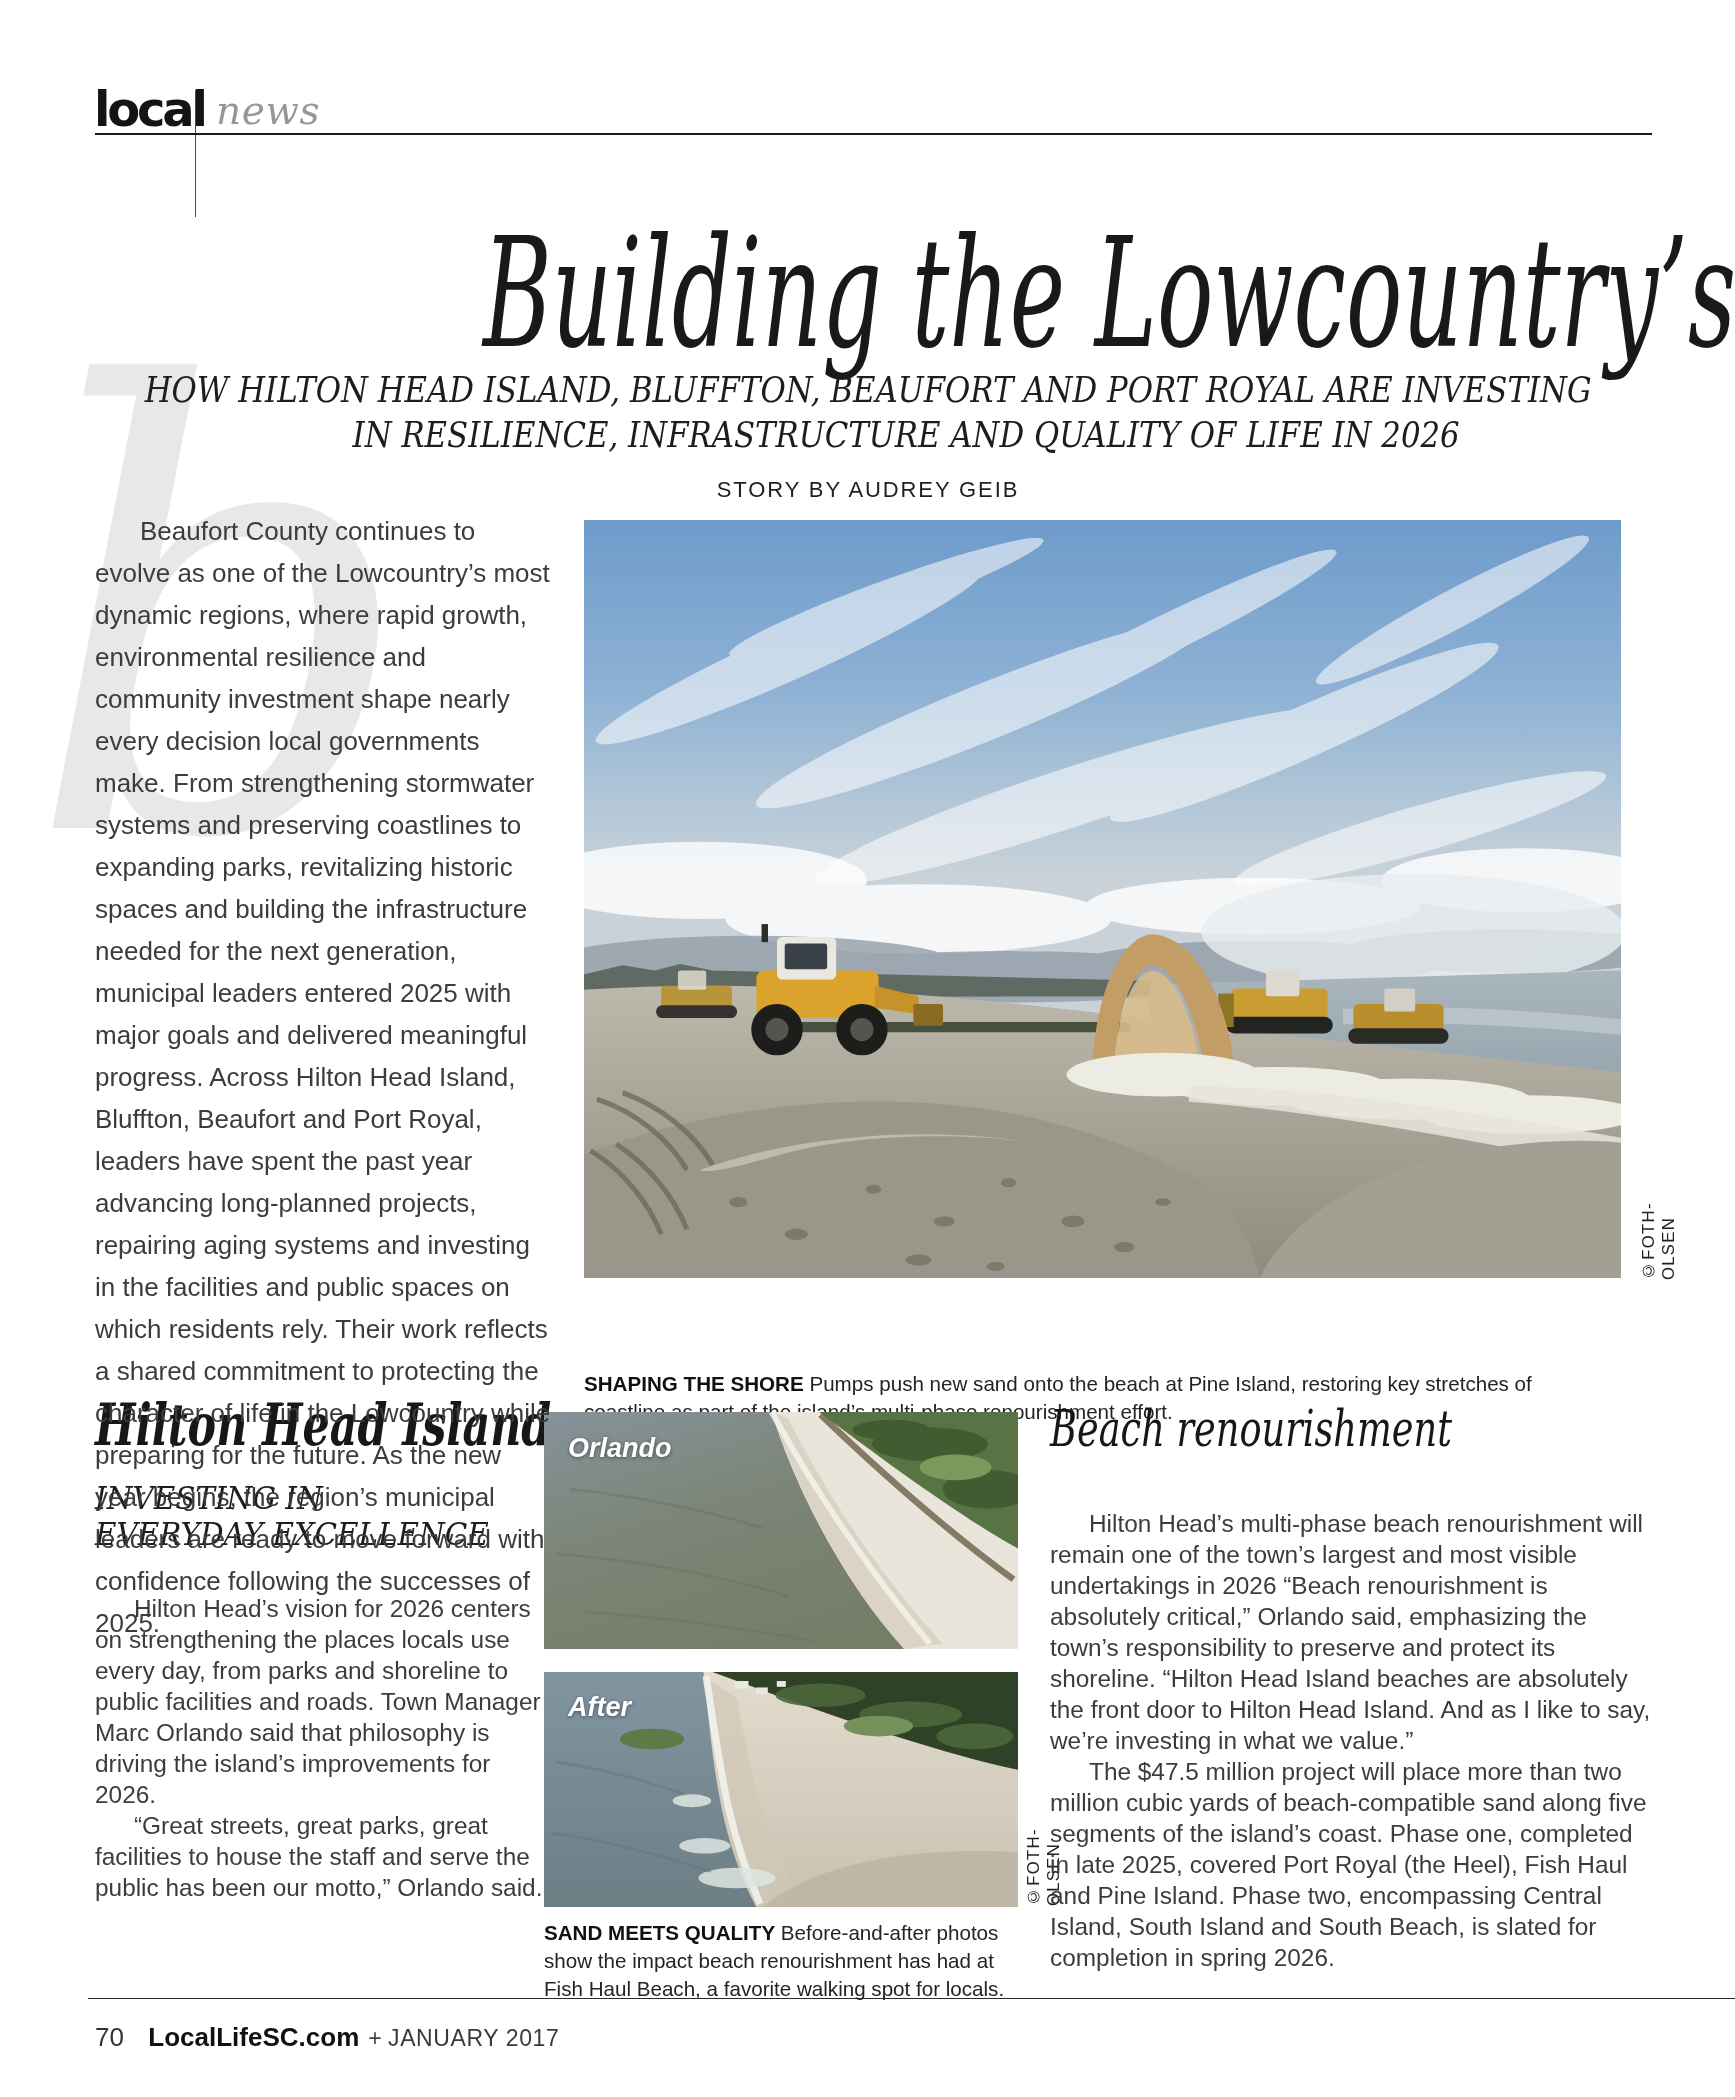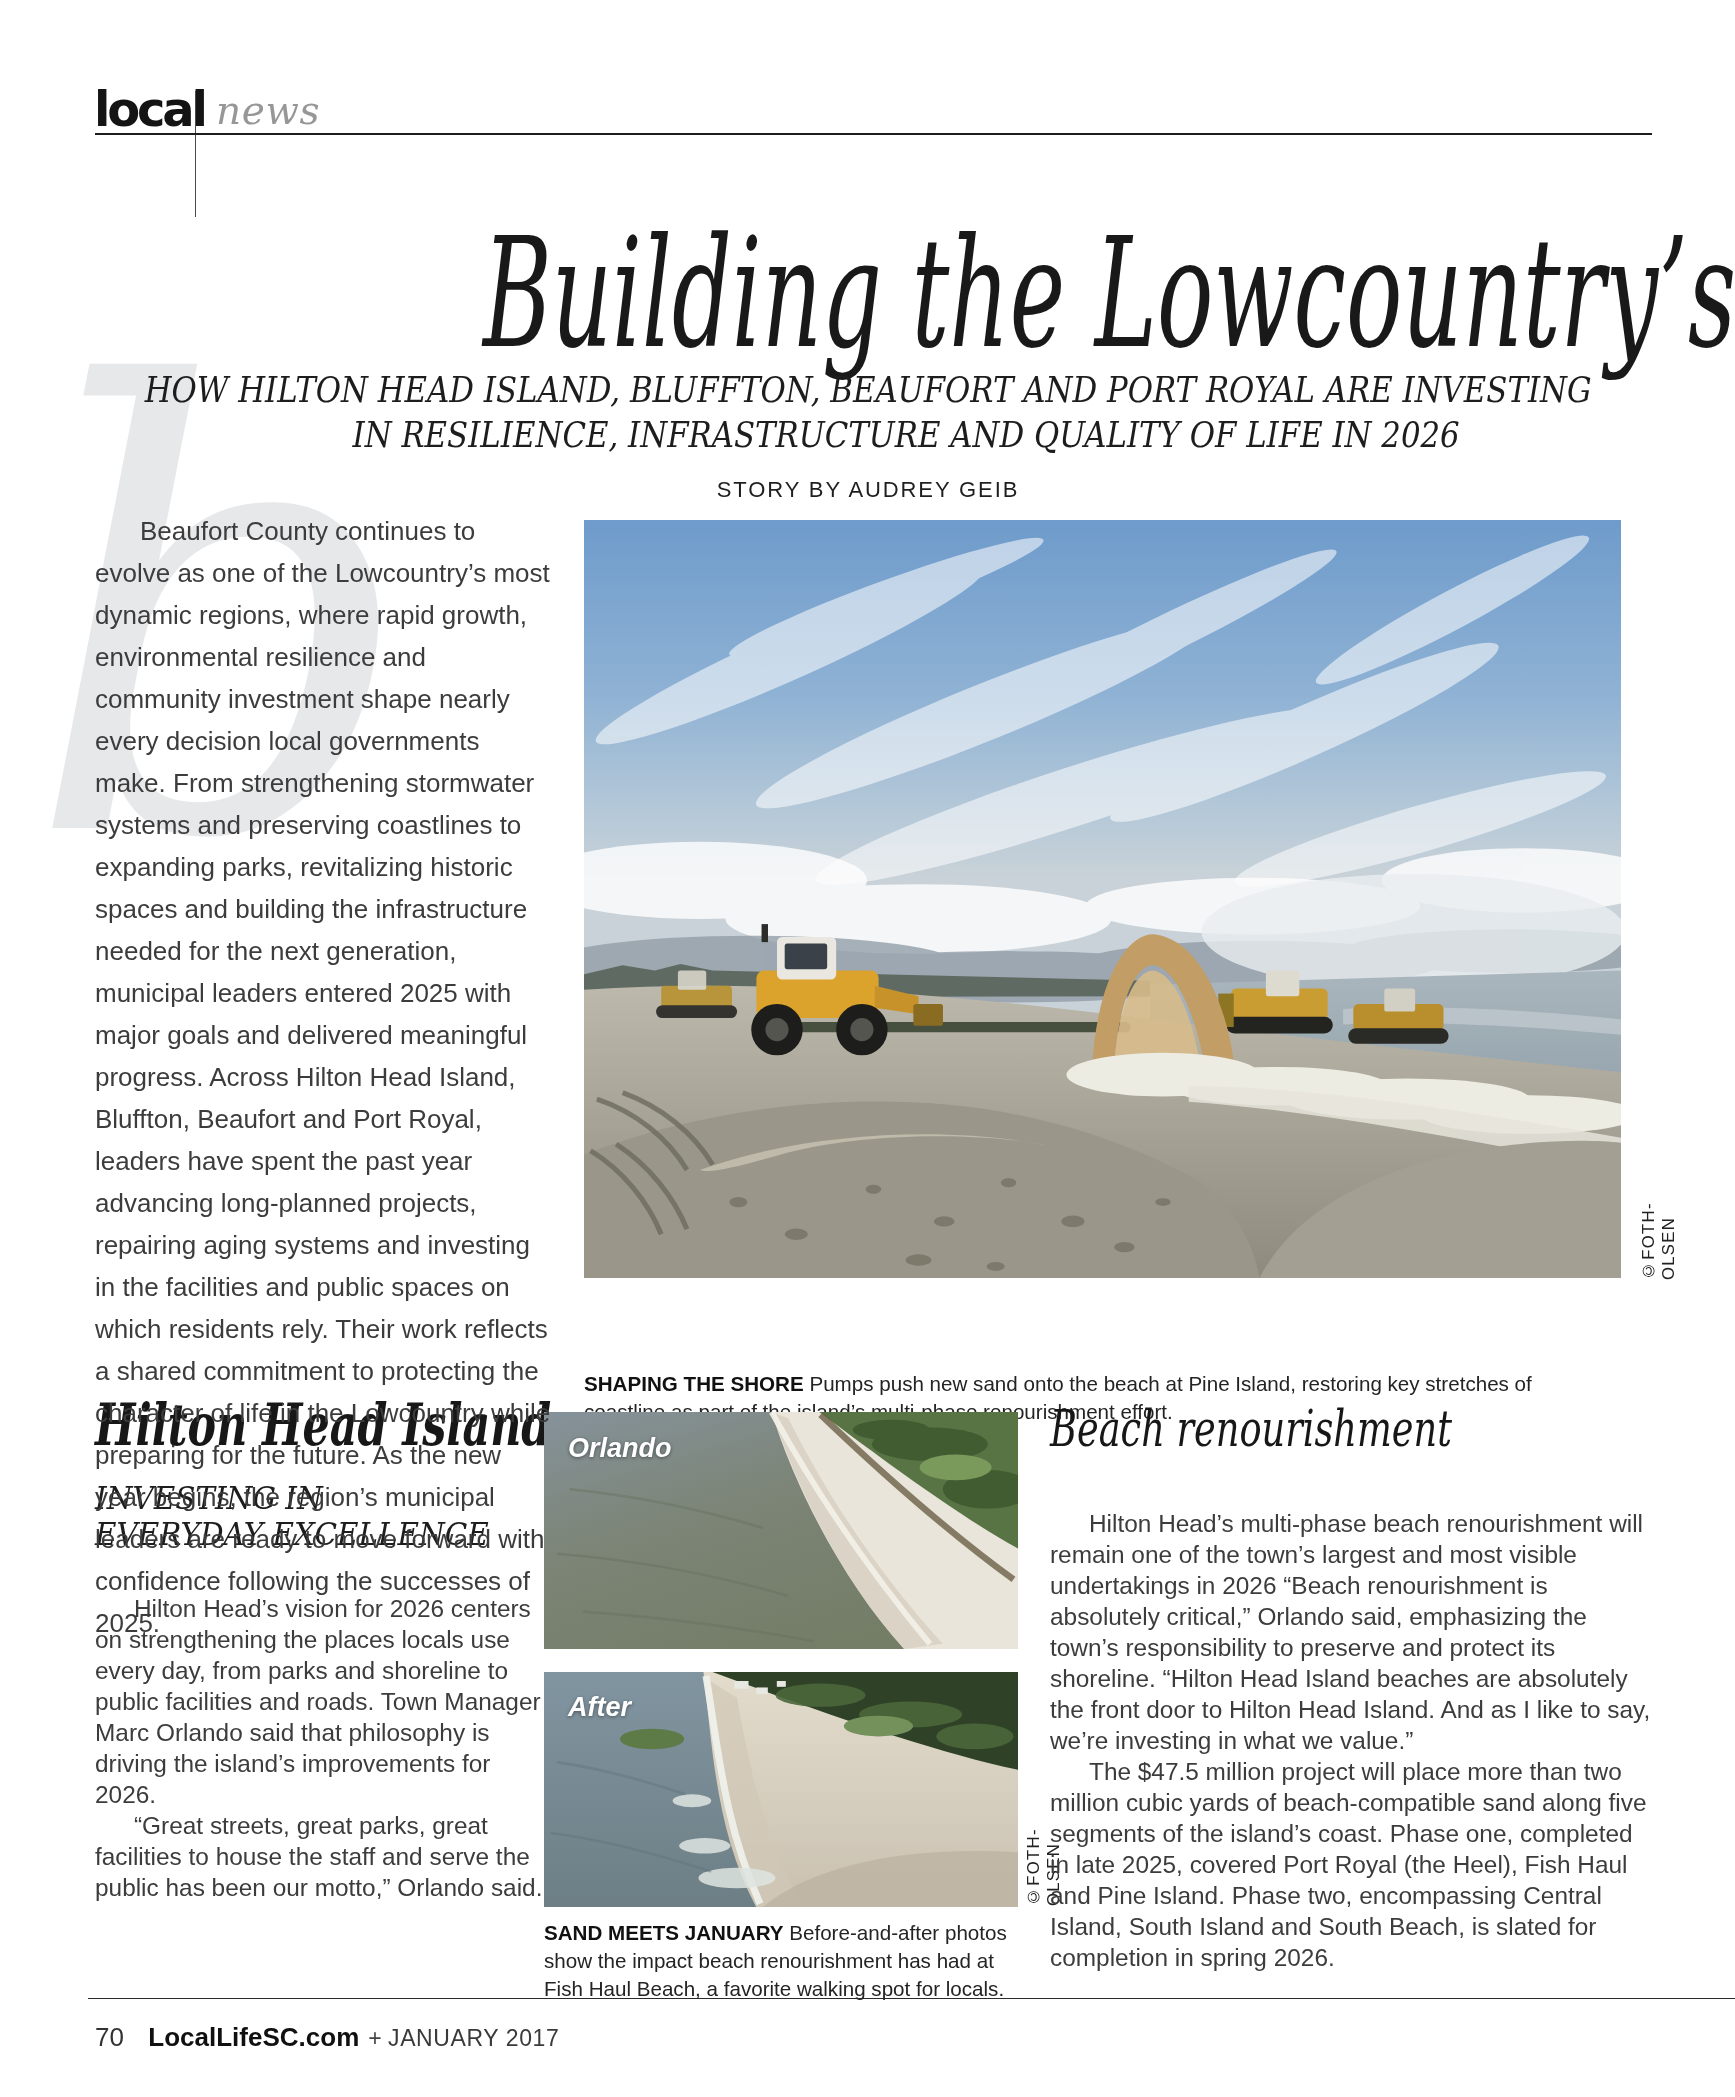--- a/index.html
+++ b/index.html
@@ -305,21 +305,21 @@
       <g stroke="#64757c" stroke-width="4" opacity="0.5">
         <path d="M20,140 C90,150 160,170 220,190" fill="none"></path>
         <path d="M10,250 C90,260 180,284 260,310" fill="none"></path>
       </g>
     </svg>
   </div>
   <div class="abs pair-label" style="left:568px;top:1692px;">After</div>
   <div class="abs vcredit" style="left:1024px;top:1781px;height:125px;">©FOTH-OLSEN</div>
 
   <div class="abs caption" style="left:544px;top:1919px;width:486px;">
-    <b>SAND MEETS JANUARY</b><span> Before-and-after photos show the impact beach renourishment has had at Fish Haul Beach, a favorite walking spot for locals.</span>
+    <b>SAND MEETS QUALITY</b><span> Before-and-after photos show the impact beach renourishment has had at Fish Haul Beach, a favorite walking spot for locals.</span>
   </div>
 
   <div class="abs" style="left:1050px;top:1401px;">
     <span class="sec-title beach-title">Beach renourishment</span>
   </div>
   <div class="abs bodysmall" style="left:1050px;top:1508px;width:605px;">
     <p>Hilton Head’s multi-phase beach renourishment will remain one of the town’s largest and most visible undertakings in 2026  “Beach renourishment is absolutely critical,” Orlando said, emphasizing the town’s responsibility to preserve and protect its shoreline. “Hilton Head Island beaches are absolutely the front door to Hilton Head Island. And as I like to say, we’re investing in what we value.”</p>
     <p>The $47.5 million project will place more than two million cubic yards of beach-compatible sand along five segments of the island’s coast. Phase one, completed in late 2025, covered Port Royal (the Heel), Fish Haul and Pine Island. Phase two, encompassing Central Island, South Island and South Beach, is slated for completion in spring 2026.</p>
   </div>
 

